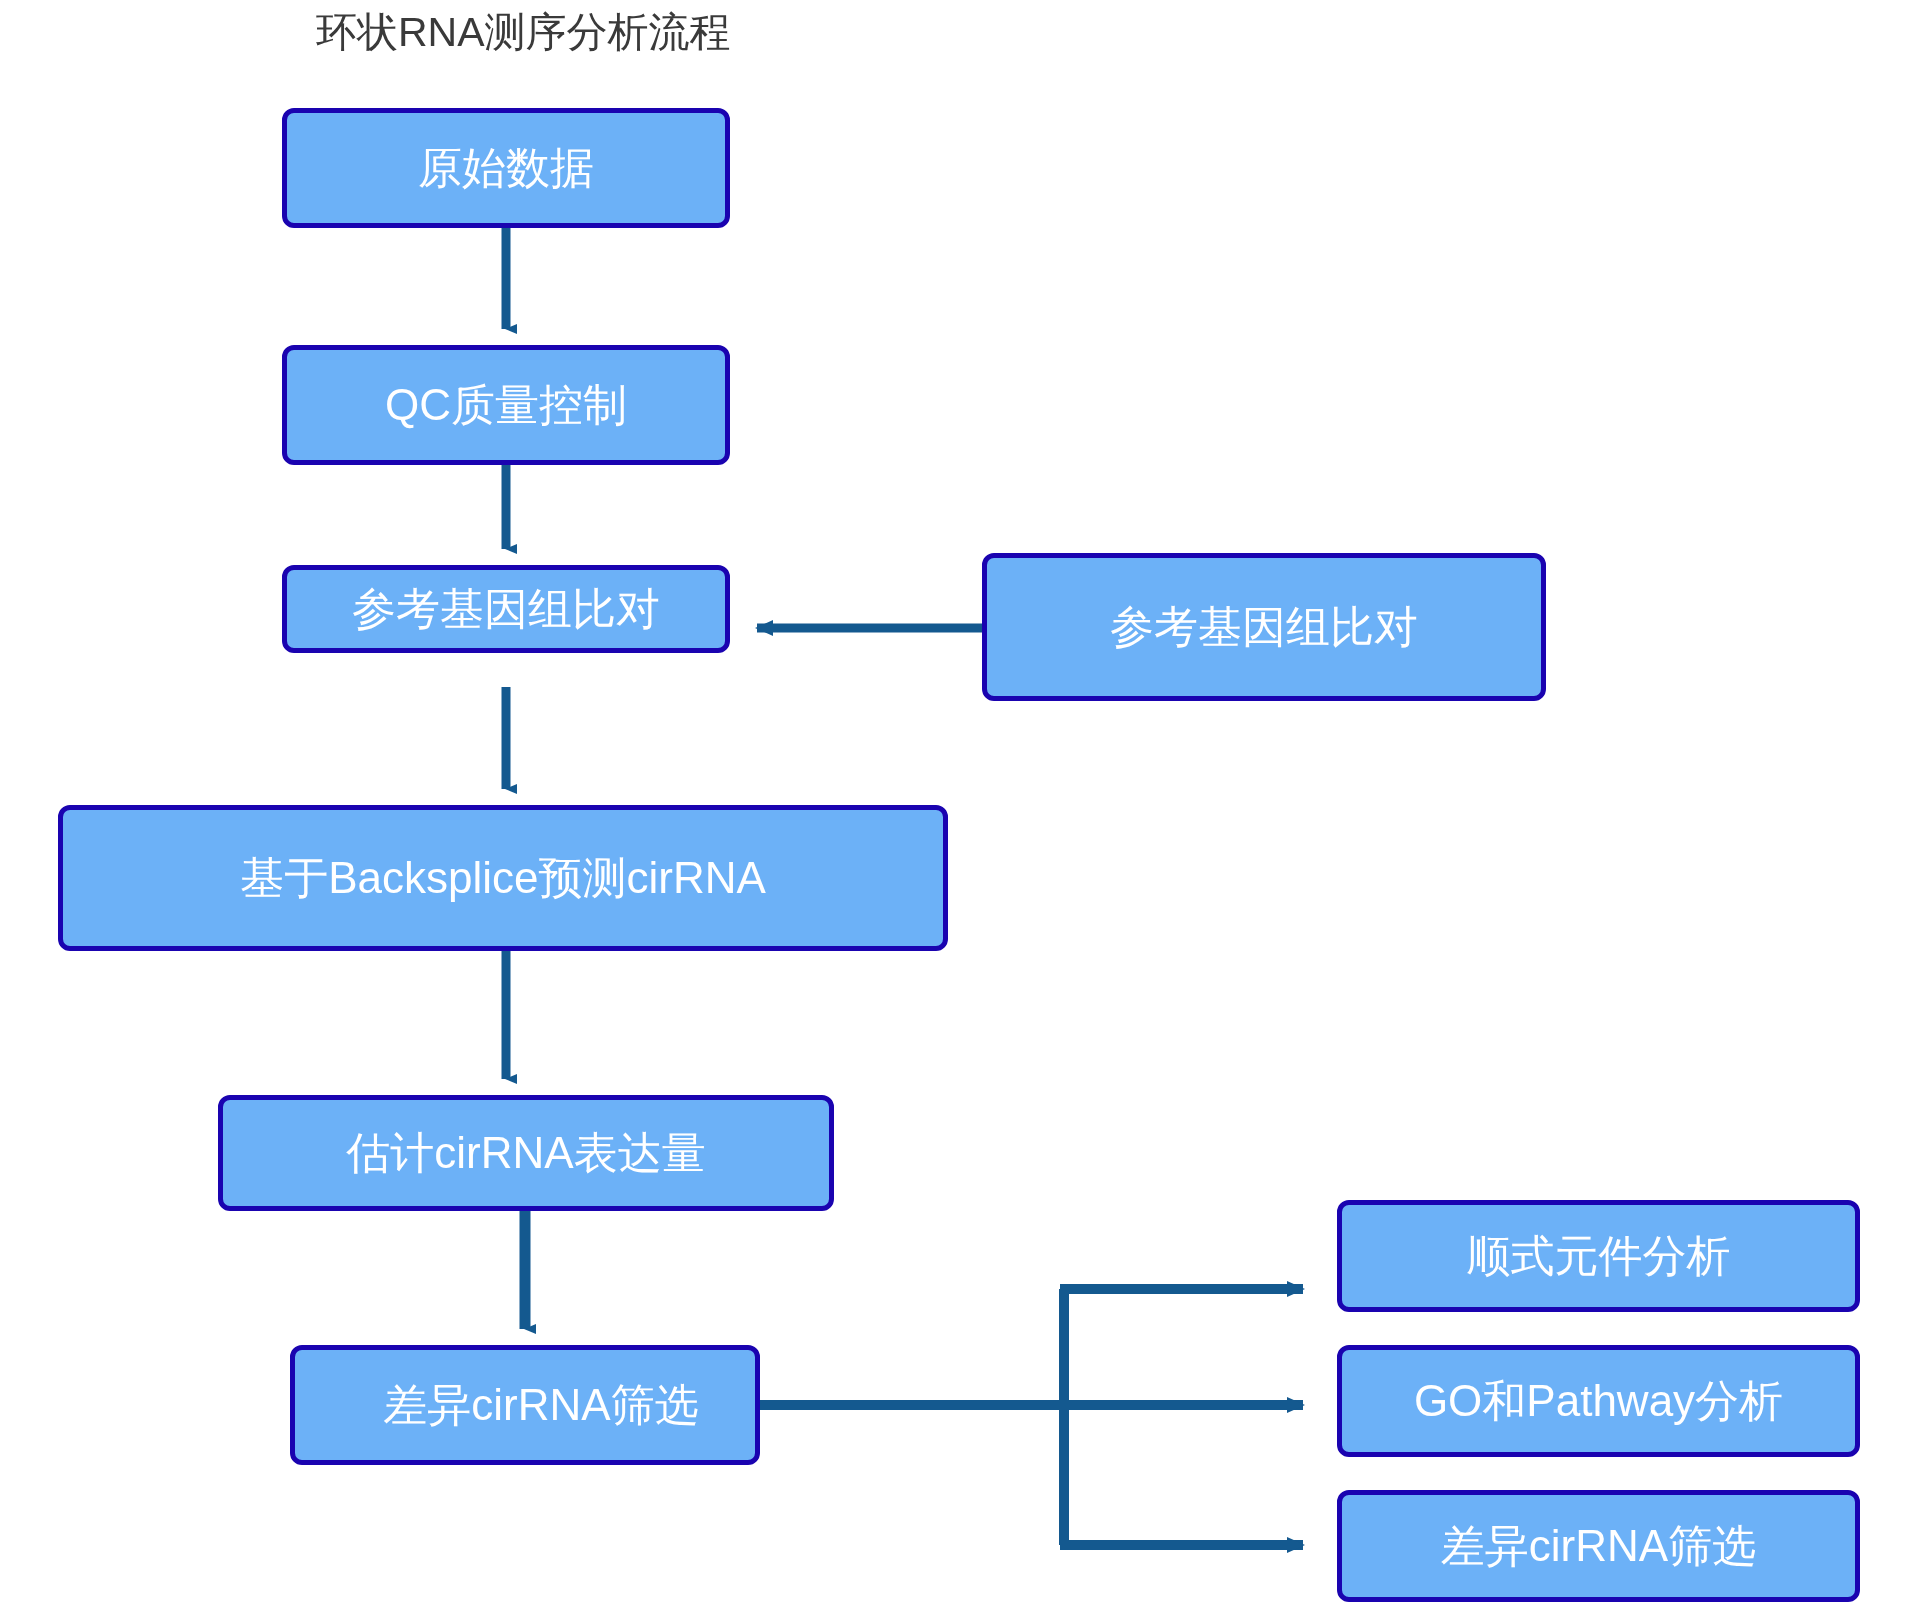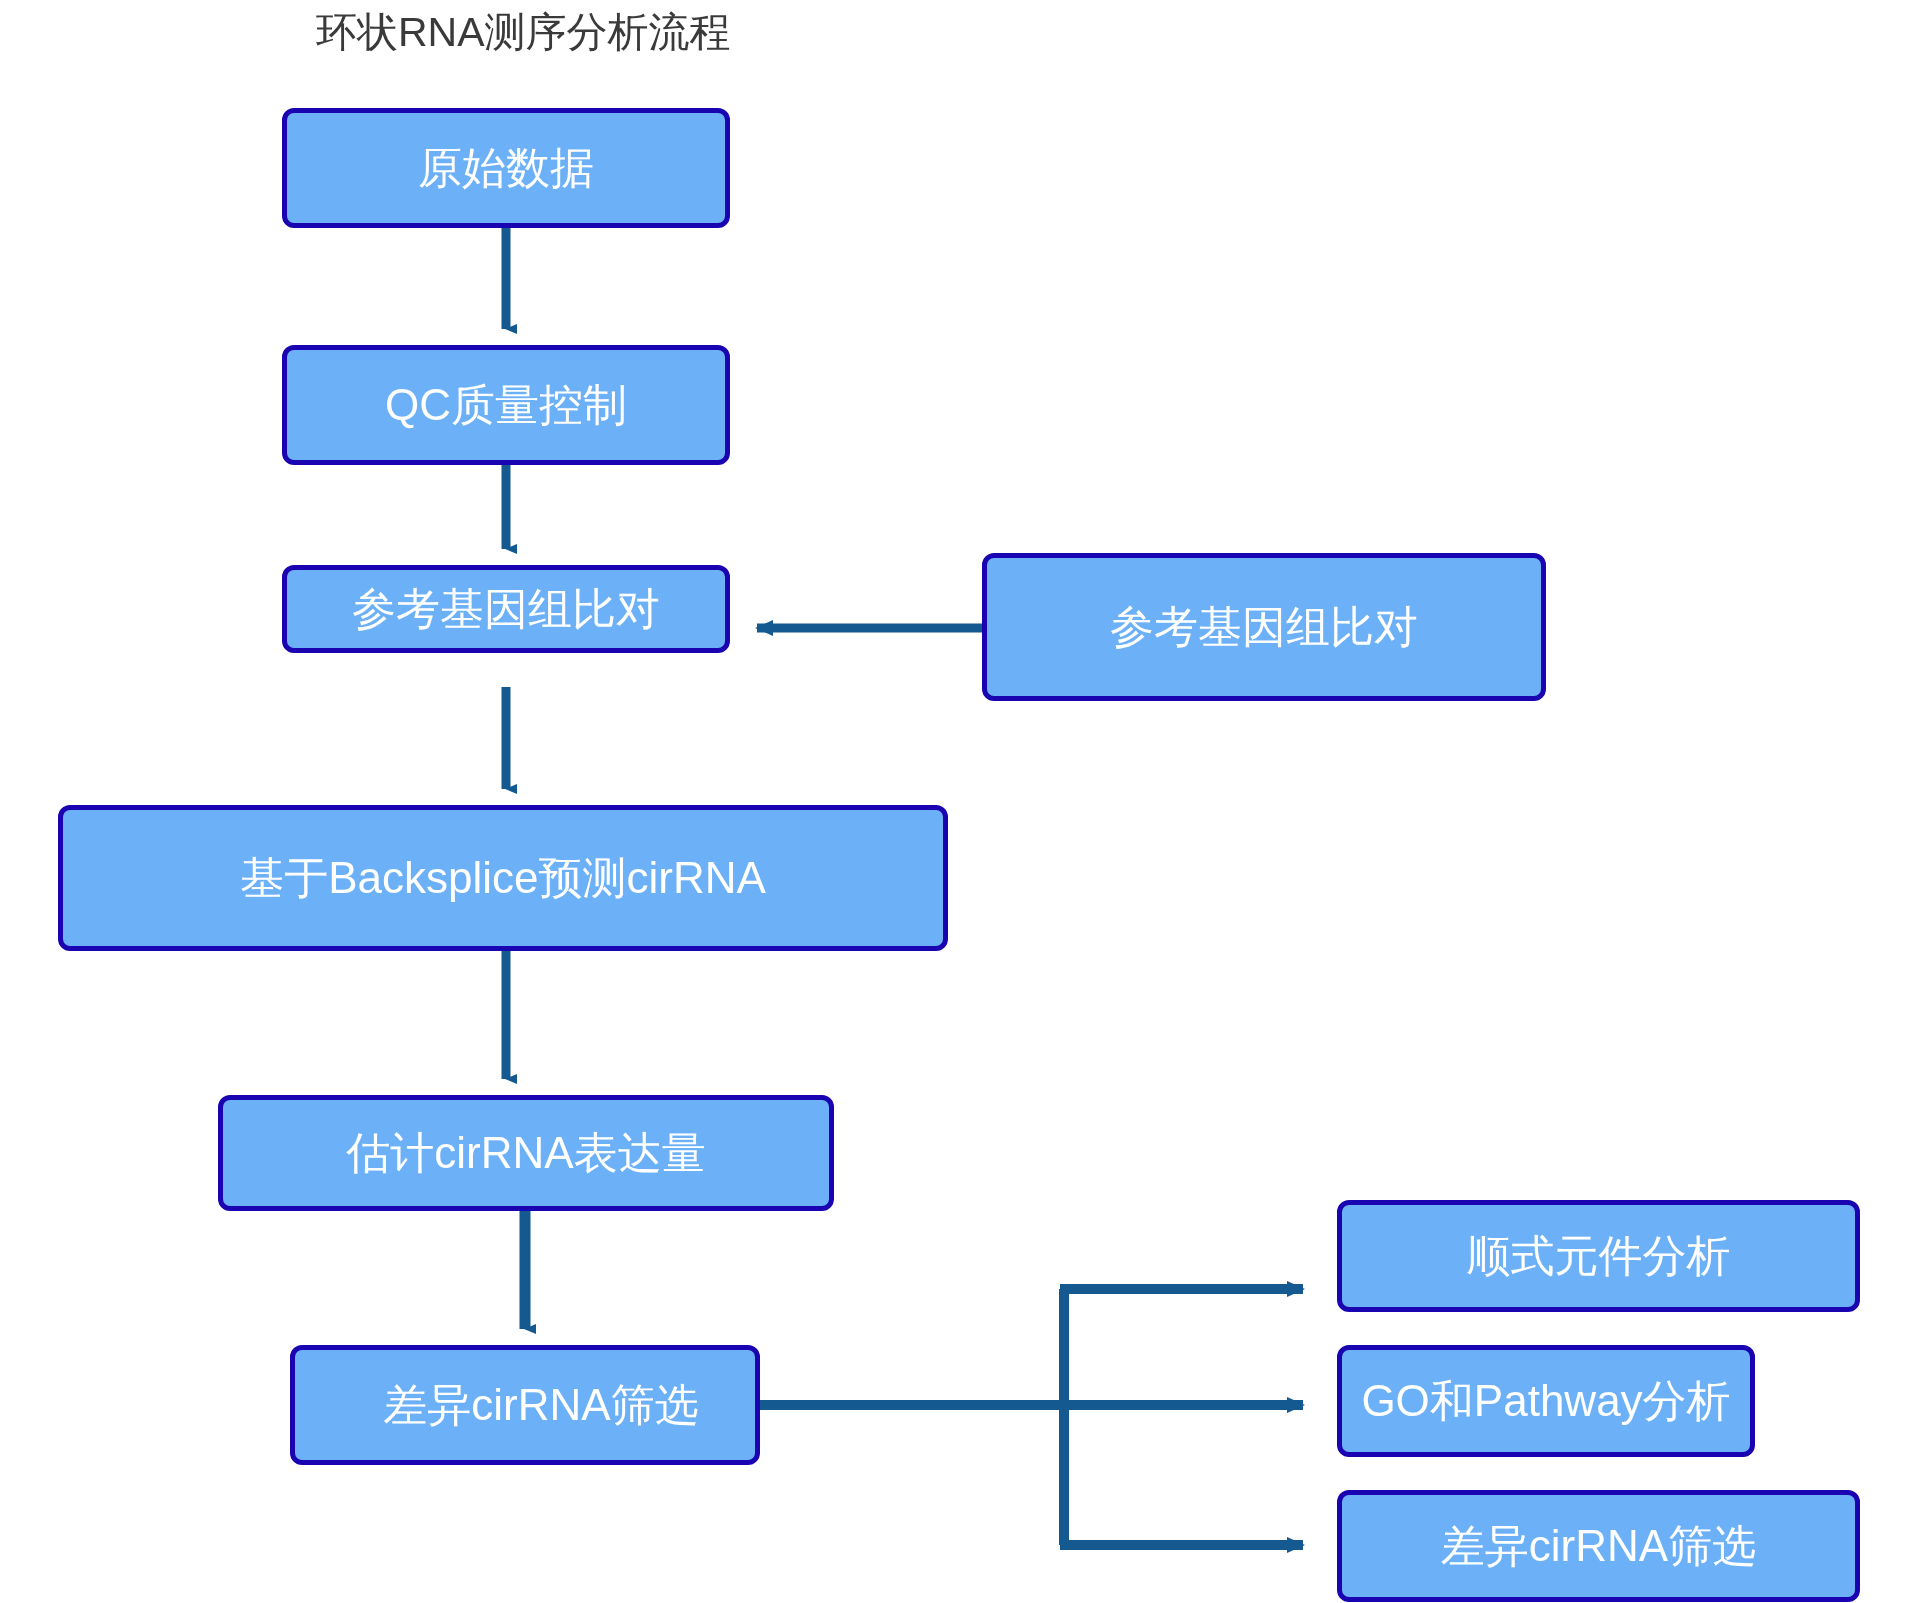--- a/index.html
+++ b/index.html
@@ -141,21 +141,21 @@
   </div>
 
   <div class="node" style="left:290px; top:1345px; width:470px; height:120px;padding-left:32px;">
     <span class="node-label">差异cirRNA筛选</span>
   </div>
 
   <div class="node" style="left:1337px; top:1200px; width:523px; height:112px;">
     <span class="node-label">顺式元件分析</span>
   </div>
 
-  <div class="node" style="left:1337px; top:1345px; width:418px; height:112px;">
+  <div class="node" style="left:1337px; top:1345px; width:523px; height:112px;">
     <span class="node-label">GO和Pathway分析</span>
   </div>
 
   <div class="node" style="left:1337px; top:1490px; width:523px; height:112px;">
     <span class="node-label">差异cirRNA筛选</span>
   </div>
 
 </div>
 
 </body></html>

